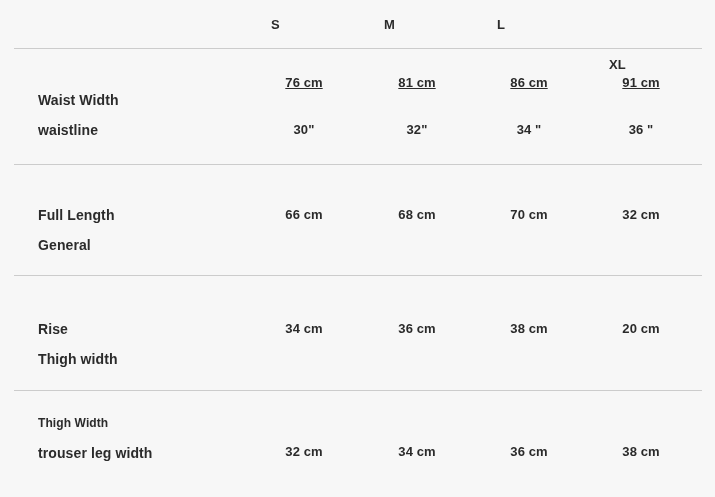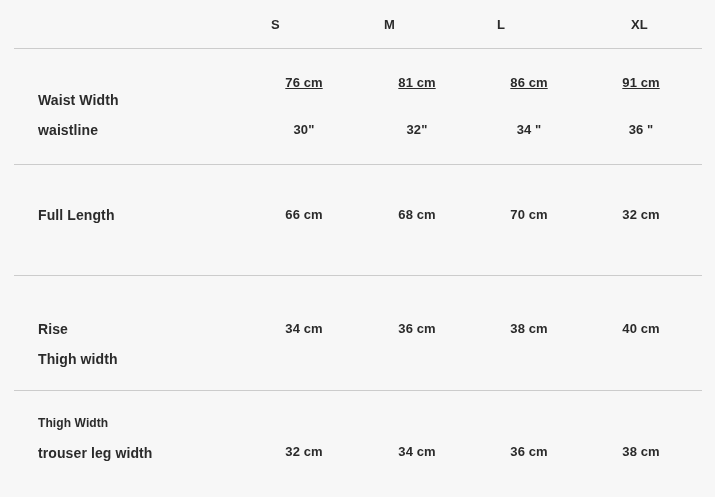--- a/index.html
+++ b/index.html
@@ -69,21 +69,21 @@
     position: absolute;
     font-size: 13px;
     font-weight: bold;
     line-height: 22px;
     white-space: nowrap;
     letter-spacing: 0.2px;
   }
   .h0 { left: 271px; }
   .h1 { left: 384px; }
   .h2 { left: 497px; }
-  .h3 { left: 631px; }
+  .h3 { left: 609px; margin-top: 40px; }
 
   
   .divider {
     position: absolute;
     left: 14px;
     width: 688px;
     height: 1px;
     background: #cccccc;
   }
   .d0 { top: 48px; }
@@ -139,38 +139,39 @@
     <div class="val c1 line-b">32"</div>
     <div class="val c2 line-b">34 "</div>
     <div class="val c3 line-b">36 "</div>
   </div>
 
   <div class="divider d1"></div>
 
   <div class="row row-1">
     <div class="label-cell">
       <div class="label-line">Full Length</div>
+      <div class="label-line">General</div>
     </div>
     <div class="val c0">66 cm</div>
     <div class="val c1">68 cm</div>
     <div class="val c2">70 cm</div>
     <div class="val c3">32 cm</div>
   </div>
 
   <div class="divider d2"></div>
 
   <div class="row row-2">
     <div class="label-cell">
       <div class="label-line">Rise</div>
       <div class="label-line">Thigh width</div>
     </div>
     <div class="val c0">34 cm</div>
     <div class="val c1">36 cm</div>
     <div class="val c2">38 cm</div>
-    <div class="val c3">40 cm</div>
+    <div class="val c3">20 cm</div>
   </div>
 
   <div class="divider d3"></div>
 
   <div class="row row-3">
     <div class="label-cell">
       <div class="label-line small">Thigh Width</div>
       <div class="label-line">trouser leg width</div>
     </div>
     <div class="val c0">32 cm</div>

